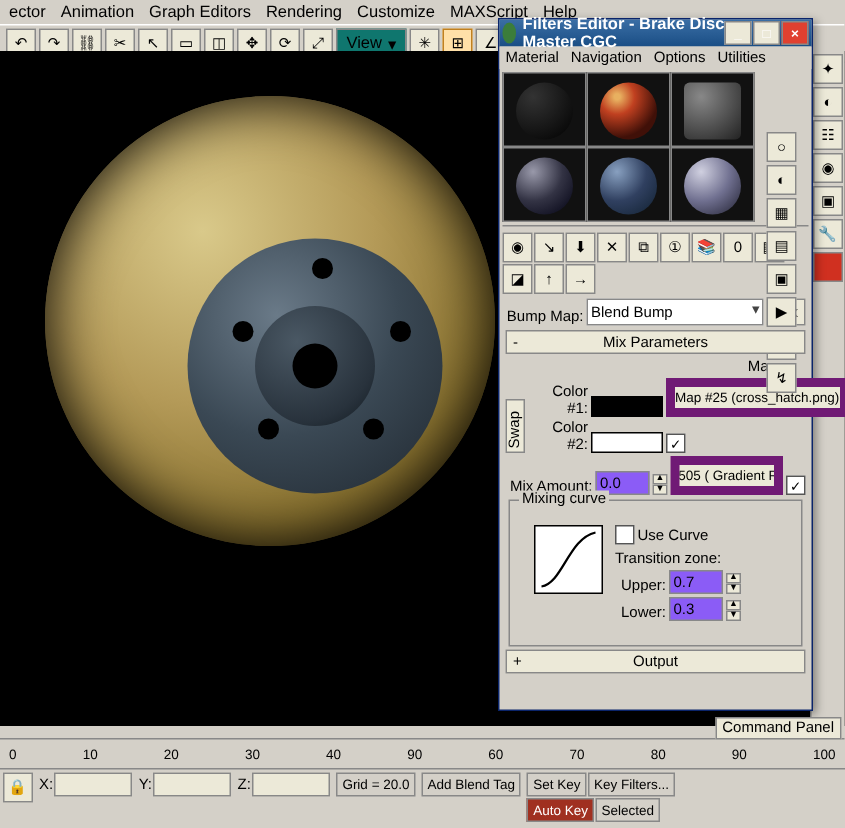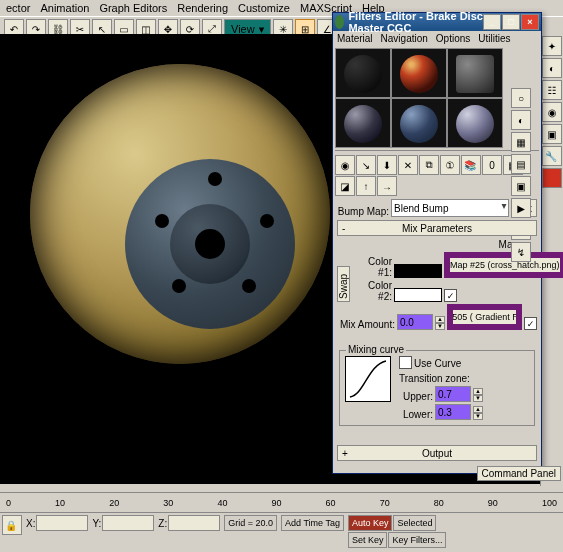--- a/index.html
+++ b/index.html
@@ -43,28 +43,28 @@
   .btn{height:16px;border:1px solid #888;background:#ece9d8;padding:0 4px;display:flex;align-items:center;font-size:10px}
   .rollhdr{height:14px;border:1px solid #888;background:#ece9d8;margin:2px 4px;display:flex;align-items:center;justify-content:center;font-size:10px;position:relative}
   .rollhdr::before{content:"-";position:absolute;left:4px}
   .rollhdr.plus::before{content:"+"}
   .swatch{width:46px;height:12px;border:1px solid #000}
   .maplong{flex:1;height:14px;border:6px solid #701a75;background:#ece9d8;display:flex;align-items:center;justify-content:center;font-size:9px;overflow:hidden;white-space:nowrap}
   .chk{width:11px;height:11px;border:1px solid #555;background:#fff;display:inline-flex;align-items:center;justify-content:center;font-size:9px}
   .spin{width:30px;height:14px;border:1px solid #888;background:#8b5cf6;display:flex;align-items:center;padding:0 2px;font-size:10px}
   .spinbtns{width:10px;height:14px;display:flex;flex-direction:column}
   .spinbtns div{flex:1;border:1px solid #888;background:#ece9d8;font-size:6px;line-height:5px;text-align:center}
-  .grp{border:1px solid #888;margin:19px 6px;padding:5px;position:relative}
+  .grp{border:1px solid #888;margin:2px 6px;padding:16px;position:relative}
   .grp .gtitle{position:absolute;top:-7px;left:6px;background:#d4d0c8;padding:0 2px;font-size:10px}
   .curve{width:44px;height:44px;border:1px solid #000;background:#fff;position:relative}
   .curve svg{position:absolute;inset:0}
   
   .timeline{position:absolute;left:0;top:492px;width:563px;height:20px;background:#d4d0c8;border-top:1px solid #888;display:flex;align-items:center;font-size:9px}
   .ticks{flex:1;display:flex;justify-content:space-between;padding:0 6px}
-  .cmdpanel{position:absolute;right:2px;top:466px;border:1px solid #888;background:#ece9d8;padding:1px 4px;font-size:10px}
+  .cmdpanel{position:absolute;right:2px;top:478px;border:1px solid #888;background:#ece9d8;padding:1px 4px;font-size:10px}
   .status{position:absolute;left:0;top:512px;width:563px;height:40px;background:#d4d0c8;border-top:1px solid #888;display:flex;align-items:flex-start;padding:2px;gap:4px;flex-wrap:wrap}
   .coord{display:flex;align-items:center;gap:1px}
   .coord .fld{width:50px;height:14px;border:1px solid #888;background:#ece9d8}
   .keybtn{height:14px;border:1px solid #888;padding:0 3px;display:flex;align-items:center;font-size:9px}
   .keybtn.red{background:#a03020;color:#fff}
 </style>
 </head>
 <body>
 
 <div class="menubar">
@@ -294,26 +294,26 @@
     </div>
   <div class="coord">
       <span>Y:</span>
       <div class="fld"></div>
     </div>
   <div class="coord">
       <span>Z:</span>
       <div class="fld"></div>
     </div>
   <div class="keybtn">Grid = 20.0</div>
-  <div class="keybtn" style="flex:0 0 auto">Add Time Tag</div>
+  <div class="keybtn" style="flex:0 0 auto">Add Blend Tag</div>
 
   <div style="display:flex;flex-direction:column;gap:1px">
+    <div style="display:flex;gap:1px">
+      <div class="keybtn">Set Key</div>
+      <div class="keybtn">Key Filters...</div>
+    </div>
     <div style="display:flex;gap:1px">
       <div class="keybtn red">Auto Key</div>
       <div class="keybtn">Selected</div>
     </div>
-    <div style="display:flex;gap:1px">
-      <div class="keybtn">Set Key</div>
-      <div class="keybtn">Key Filters...</div>
-    </div>
   </div>
 
 </div>
 
 </body></html>

